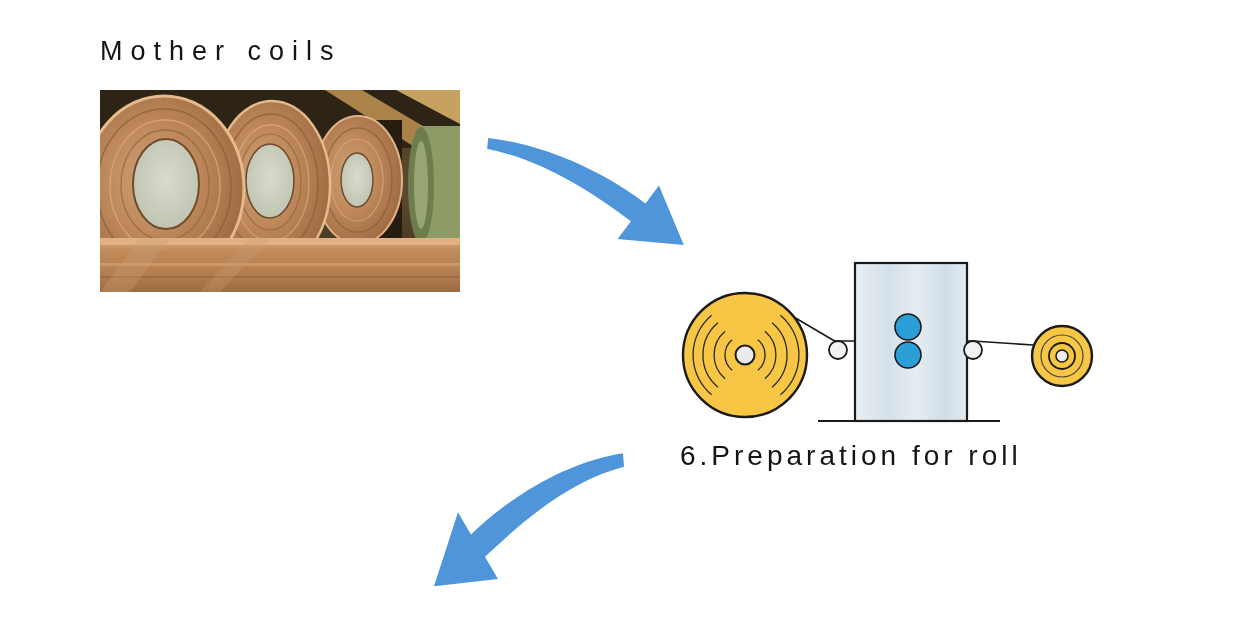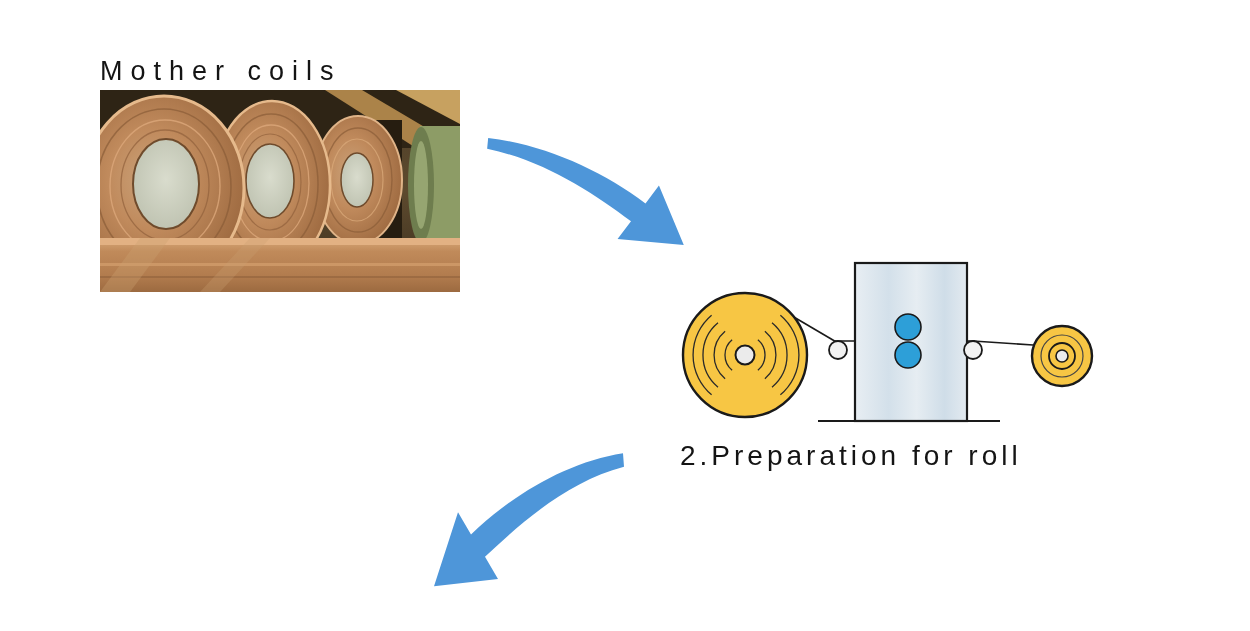--- a/index.html
+++ b/index.html
@@ -11,21 +11,21 @@
     --color-machine-fill:#dfe9f0;
     --color-outline:#1a1a1a;
     --color-text:#141414;
   }
   html,body{background:#ffffff;}
   body{font-family:"Liberation Sans", sans-serif;}
   .canvas{position:relative;width:1250px;height:631px;background:#ffffff;overflow:hidden;}
   .title{
     position:absolute;left:100px;top:36px;
     font-size:27px;font-weight:400;letter-spacing:8px;
-    color:var(--color-text);white-space:nowrap;margin-top:20px;
+    color:var(--color-text);white-space:nowrap;
   }
   .photo{position:absolute;left:100px;top:90px;width:360px;height:202px;}
   .photo svg{display:block;width:100%;height:100%;}
   .arrow{position:absolute;}
   .arrow-top{left:483px;top:133px;width:207px;height:119px;}
   .arrow-bottom{left:428px;top:447px;width:200px;height:148px;}
   .arrow path{fill:var(--color-arrow);}
   .diagram{position:absolute;left:675px;top:253px;width:430px;height:180px;}
   .caption{position:absolute;left:680px;top:440px;color:var(--color-text);}
   .caption p{
@@ -159,21 +159,21 @@
 
     <g>
       <circle cx="387" cy="103" r="30" fill="var(--color-coil-yellow)" stroke="var(--color-outline)" stroke-width="2.4"></circle>
       <circle cx="387" cy="103" r="21" fill="none" stroke="#444444" stroke-width="1.2"></circle>
       <circle cx="387" cy="103" r="13" fill="none" stroke="var(--color-outline)" stroke-width="1.8"></circle>
       <circle cx="387" cy="103" r="6" fill="var(--color-coil-center)" stroke="var(--color-outline)" stroke-width="1.6"></circle>
     </g>
   </svg>
 
   <div class="caption">
-    <p>2.Preparation for roll</p>
+    <p>6.Preparation for roll</p>
   </div>
 
   <svg class="arrow arrow-bottom" viewBox="0 0 200 120" preserveAspectRatio="none">
     <g transform="translate(200,0) scale(-1,1)">
       <path d="M 5,5 C 60,12 115,38 157,71 L 170,53 L 194,113 L 130,107 L 143,89 C 105,60 60,28 4,16 Z"></path>
     </g>
   </svg>
 
 </div>
 

